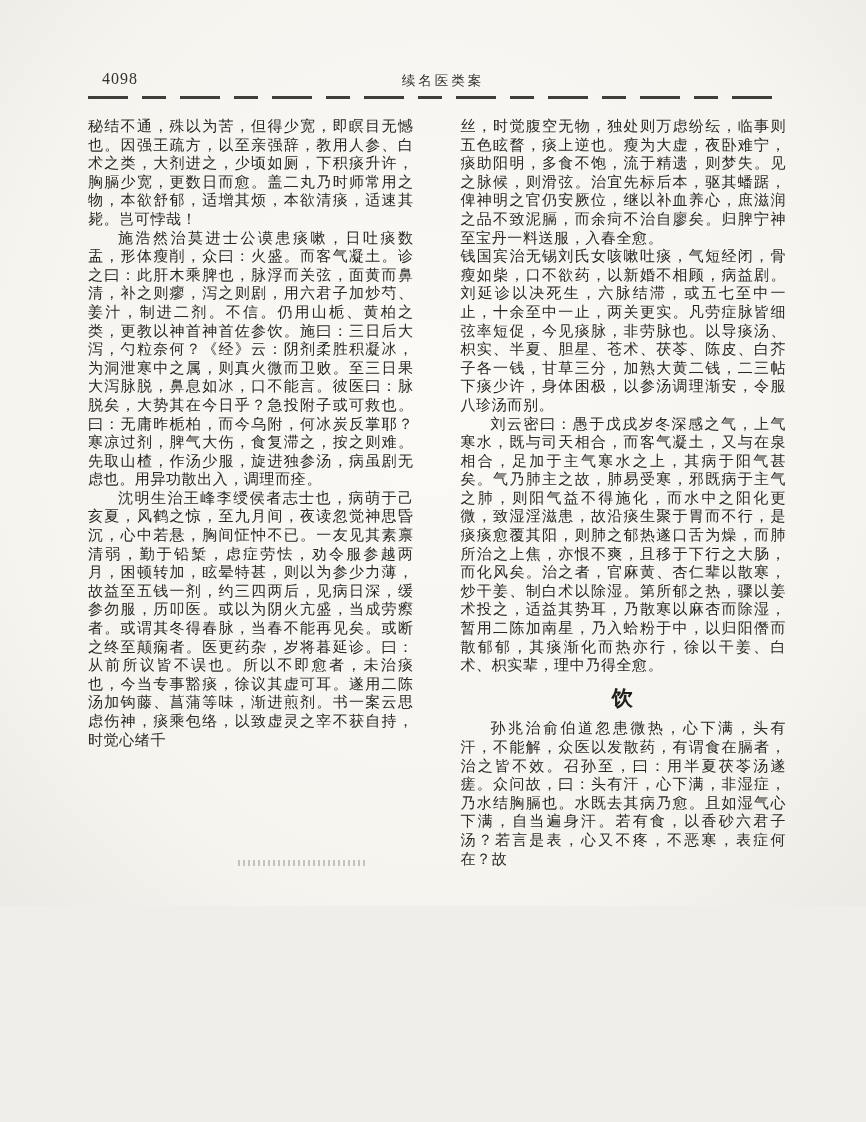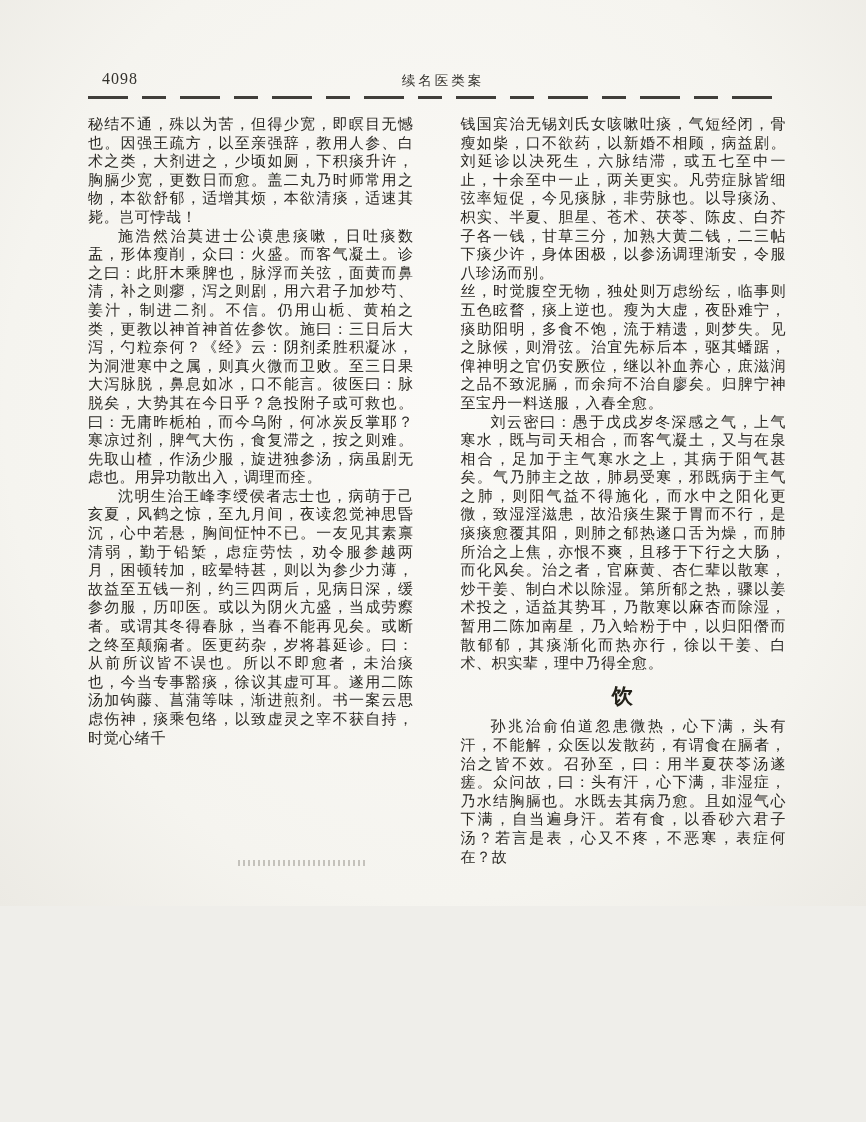--- a/index.html
+++ b/index.html
@@ -51,21 +51,20 @@
       rgba(44,42,38,0) 40px, rgba(44,42,38,0) 54px,
       #2c2a26 54px, #2c2a26 78px,
       rgba(44,42,38,0) 78px, rgba(44,42,38,0) 92px
     );
     opacity: 0.9;
   }
   .columns {
     display: flex;
     gap: 47px;
     margin-top: 18px;
-    font-family: Liberation Mono, monospace;
   }
   .col {
     flex: 1 1 0;
     min-width: 0;
     font-size: 15px;
     line-height: 18.6px;
     letter-spacing: 0.6px;
     text-align: justify;
     color: #2a2823;
   }
@@ -115,22 +114,22 @@
 
   <div class="columns">
 
     <div class="col">
       <p class="para no-indent">秘结不通，殊以为苦，但得少宽，即瞑目无憾也。因强王疏方，以至亲强辞，教用人参、白术之类，大剂进之，少顷如厕，下积痰升许，胸膈少宽，更数日而愈。盖二丸乃时师常用之物，本欲舒郁，适增其烦，本欲清痰，适速其毙。岂可悖哉！</p>
       <p class="para">施浩然治莫进士公谟患痰嗽，日吐痰数盂，形体瘦削，众曰：火盛。而客气凝土。诊之曰：此肝木乘脾也，脉浮而关弦，面黄而鼻清，补之则瘳，泻之则剧，用六君子加炒芍、姜汁，制进二剂。不信。仍用山栀、黄柏之类，更教以神首神首佐参饮。施曰：三日后大泻，勺粒奈何？《经》云：阴剂柔胜积凝冰，为洞泄寒中之属，则真火微而卫败。至三日果大泻脉脱，鼻息如冰，口不能言。彼医曰：脉脱矣，大势其在今日乎？急投附子或可救也。曰：无庸昨栀柏，而今乌附，何冰炭反掌耶？寒凉过剂，脾气大伤，食复滞之，按之则难。先取山楂，作汤少服，旋进独参汤，病虽剧无虑也。用异功散出入，调理而痊。</p>
       <p class="para">沈明生治王峰李绶侯者志士也，病萌于己亥夏，风鹤之惊，至九月间，夜读忽觉神思昏沉，心中若悬，胸间怔忡不已。一友见其素禀清弱，勤于铅椠，虑症劳怯，劝令服参越两月，困顿转加，眩晕特甚，则以为参少力薄，故益至五钱一剂，约三四两后，见病日深，缓参勿服，历叩医。或以为阴火亢盛，当成劳瘵者。或谓其冬得春脉，当春不能再见矣。或断之终至颠痫者。医更药杂，岁将暮延诊。曰：从前所议皆不误也。所以不即愈者，未治痰也，今当专事豁痰，徐议其虚可耳。遂用二陈汤加钩藤、菖蒲等味，渐进煎剂。书一案云思虑伤神，痰乘包络，以致虚灵之宰不获自持，时觉心绪千</p>
     </div>
 
     <div class="col">
+      <p class="para no-indent">丝，时觉腹空无物，独处则万虑纷纭，临事则五色眩瞀，痰上逆也。瘦为大虚，夜卧难宁，痰助阳明，多食不饱，流于精遗，则梦失。见之脉候，则滑弦。治宜先标后本，驱其蟠踞，俾神明之官仍安厥位，继以补血养心，庶滋润之品不致泥膈，而余疴不治自廖矣。归脾宁神至宝丹一料送服，入春全愈。</p>
       <p class="para no-indent">钱国宾治无锡刘氏女咳嗽吐痰，气短经闭，骨瘦如柴，口不欲药，以新婚不相顾，病益剧。刘延诊以决死生，六脉结滞，或五七至中一止，十余至中一止，两关更实。凡劳症脉皆细弦率短促，今见痰脉，非劳脉也。以导痰汤、枳实、半夏、胆星、苍术、茯苓、陈皮、白芥子各一钱，甘草三分，加熟大黄二钱，二三帖下痰少许，身体困极，以参汤调理渐安，令服八珍汤而别。</p>
-      <p class="para no-indent">丝，时觉腹空无物，独处则万虑纷纭，临事则五色眩瞀，痰上逆也。瘦为大虚，夜卧难宁，痰助阳明，多食不饱，流于精遗，则梦失。见之脉候，则滑弦。治宜先标后本，驱其蟠踞，俾神明之官仍安厥位，继以补血养心，庶滋润之品不致泥膈，而余疴不治自廖矣。归脾宁神至宝丹一料送服，入春全愈。</p>
       <p class="para">刘云密曰：愚于戊戌岁冬深感之气，上气寒水，既与司天相合，而客气凝土，又与在泉相合，足加于主气寒水之上，其病于阳气甚矣。气乃肺主之故，肺易受寒，邪既病于主气之肺，则阳气益不得施化，而水中之阳化更微，致湿淫滋患，故沿痰生聚于胃而不行，是痰痰愈覆其阳，则肺之郁热遂口舌为燥，而肺所治之上焦，亦恨不爽，且移于下行之大肠，而化风矣。治之者，官麻黄、杏仁辈以散寒，炒干姜、制白术以除湿。第所郁之热，骤以姜术投之，适益其势耳，乃散寒以麻杏而除湿，暂用二陈加南星，乃入蛤粉于中，以归阳僭而散郁郁，其痰渐化而热亦行，徐以干姜、白术、枳实辈，理中乃得全愈。</p>
       <h2 class="section-heading">饮</h2>
       <p class="para">孙兆治俞伯道忽患微热，心下满，头有汗，不能解，众医以发散药，有谓食在膈者，治之皆不效。召孙至，曰：用半夏茯苓汤遂瘥。众问故，曰：头有汗，心下满，非湿症，乃水结胸膈也。水既去其病乃愈。且如湿气心下满，自当遍身汗。若有食，以香砂六君子汤？若言是表，心又不疼，不恶寒，表症何在？故</p>
     </div>
 
   </div>
 
   <div class="footer-marks"></div>
 
 </div>

